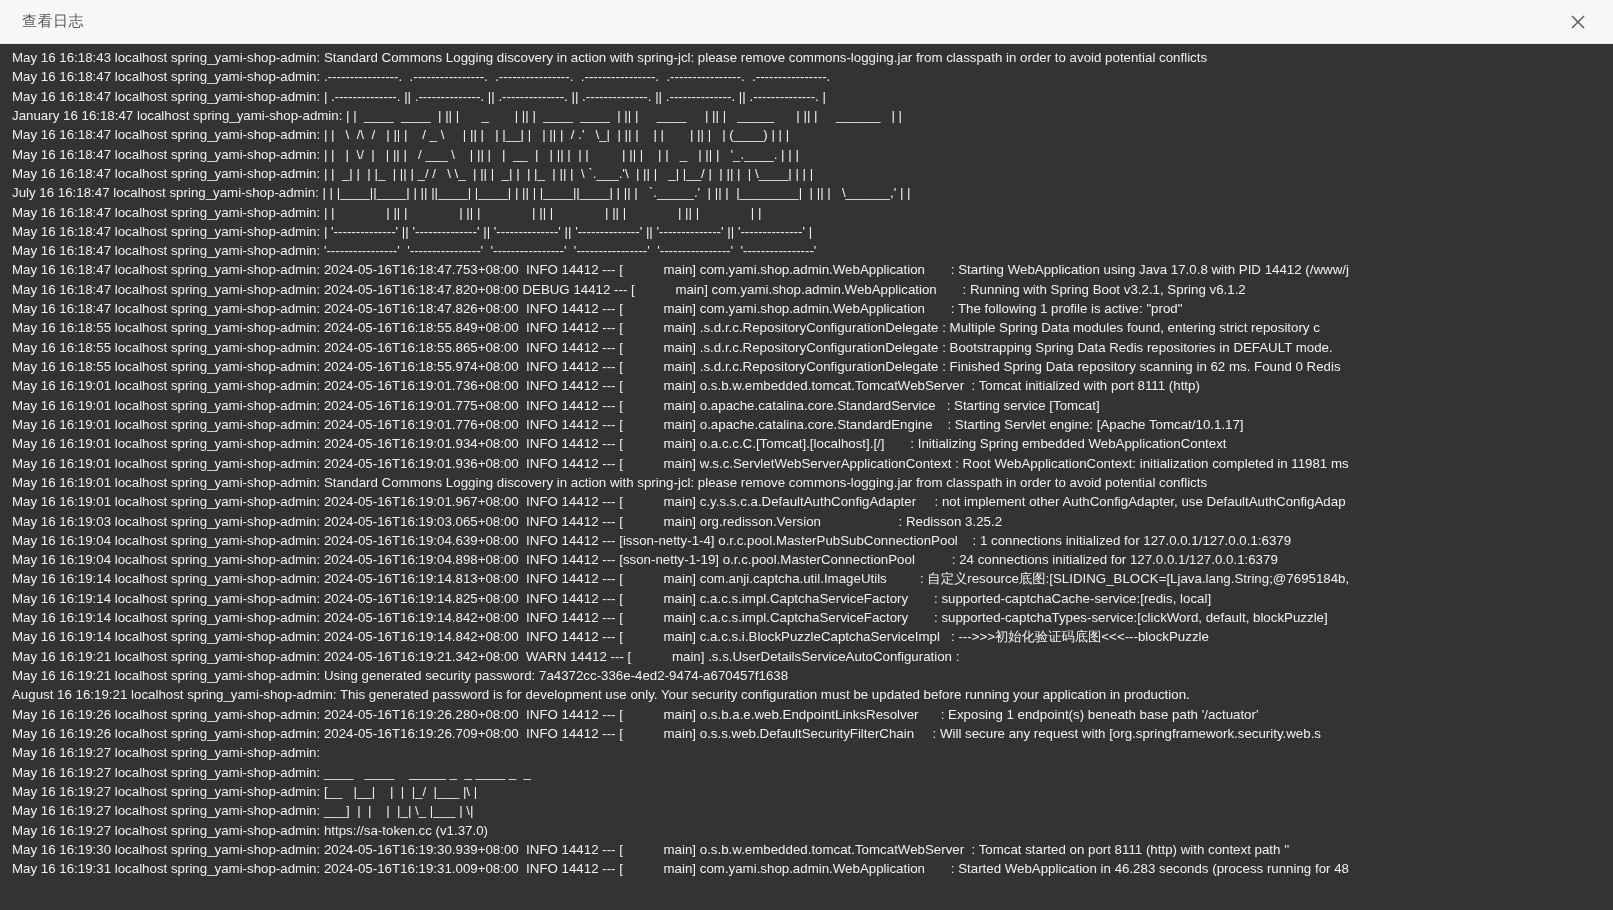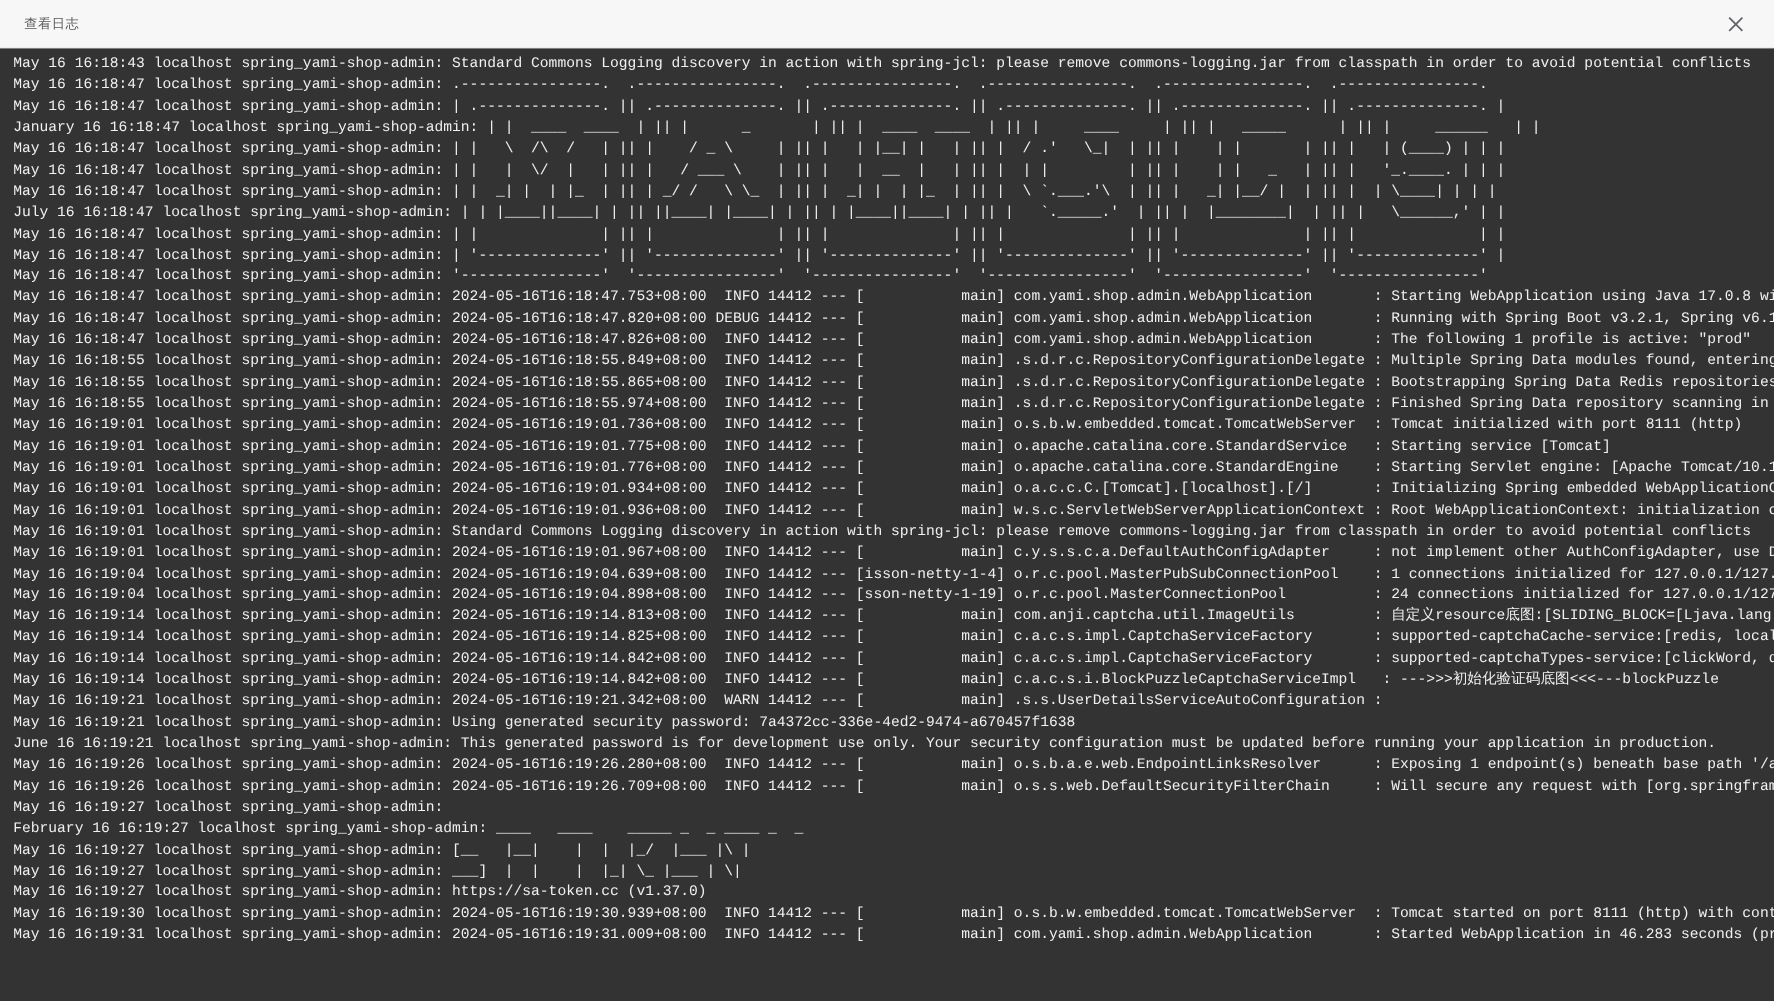--- a/index.html
+++ b/index.html
@@ -24,21 +24,21 @@
     background: #f7f7f7;
     border-bottom: 1px solid #e8e8e8;
     display: flex;
     align-items: center;
     justify-content: space-between;
     padding: 0 22px 0 22px;
     box-sizing: border-box;
     position: relative;
   }
   .dialog-title {
-    font-size: 12px;
+    font-size: 15px;
     color: #5a5a5a;
     font-family: "Liberation Sans", sans-serif;
     letter-spacing: 0.5px;
     user-select: none;
   }
   .close-btn {
     width: 26px;
     height: 26px;
     display: flex;
     align-items: center;
@@ -58,21 +58,21 @@
     position: relative;
     padding: 4px 0 0 0;
     box-sizing: border-box;
   }
   .log-scroll {
     width: 100%;
     height: 100%;
     overflow: hidden;
   }
   .log-line {
-    font-family: Liberation Mono, monospace;
+    font-family: Liberation Sans, sans-serif;
     font-size: 13.3px;
     line-height: 19.32px;
     color: #f0f0f0;
     white-space: pre;
     padding-left: 12px;
     height: 19.32px;
     letter-spacing: 0px;
   }
 </style>
 </head>
@@ -109,33 +109,34 @@
         <div class="log-line">May 16 16:18:55 localhost spring_yami-shop-admin: 2024-05-16T16:18:55.849+08:00  INFO 14412 --- [           main] .s.d.r.c.RepositoryConfigurationDelegate : Multiple Spring Data modules found, entering strict repository c</div>
         <div class="log-line">May 16 16:18:55 localhost spring_yami-shop-admin: 2024-05-16T16:18:55.865+08:00  INFO 14412 --- [           main] .s.d.r.c.RepositoryConfigurationDelegate : Bootstrapping Spring Data Redis repositories in DEFAULT mode.</div>
         <div class="log-line">May 16 16:18:55 localhost spring_yami-shop-admin: 2024-05-16T16:18:55.974+08:00  INFO 14412 --- [           main] .s.d.r.c.RepositoryConfigurationDelegate : Finished Spring Data repository scanning in 62 ms. Found 0 Redis</div>
         <div class="log-line">May 16 16:19:01 localhost spring_yami-shop-admin: 2024-05-16T16:19:01.736+08:00  INFO 14412 --- [           main] o.s.b.w.embedded.tomcat.TomcatWebServer  : Tomcat initialized with port 8111 (http)</div>
         <div class="log-line">May 16 16:19:01 localhost spring_yami-shop-admin: 2024-05-16T16:19:01.775+08:00  INFO 14412 --- [           main] o.apache.catalina.core.StandardService   : Starting service [Tomcat]</div>
         <div class="log-line">May 16 16:19:01 localhost spring_yami-shop-admin: 2024-05-16T16:19:01.776+08:00  INFO 14412 --- [           main] o.apache.catalina.core.StandardEngine    : Starting Servlet engine: [Apache Tomcat/10.1.17]</div>
         <div class="log-line">May 16 16:19:01 localhost spring_yami-shop-admin: 2024-05-16T16:19:01.934+08:00  INFO 14412 --- [           main] o.a.c.c.C.[Tomcat].[localhost].[/]       : Initializing Spring embedded WebApplicationContext</div>
         <div class="log-line">May 16 16:19:01 localhost spring_yami-shop-admin: 2024-05-16T16:19:01.936+08:00  INFO 14412 --- [           main] w.s.c.ServletWebServerApplicationContext : Root WebApplicationContext: initialization completed in 11981 ms</div>
         <div class="log-line">May 16 16:19:01 localhost spring_yami-shop-admin: Standard Commons Logging discovery in action with spring-jcl: please remove commons-logging.jar from classpath in order to avoid potential conflicts</div>
         <div class="log-line">May 16 16:19:01 localhost spring_yami-shop-admin: 2024-05-16T16:19:01.967+08:00  INFO 14412 --- [           main] c.y.s.s.c.a.DefaultAuthConfigAdapter     : not implement other AuthConfigAdapter, use DefaultAuthConfigAdap</div>
+        <div class="log-line">May 16 16:19:03 localhost spring_yami-shop-admin: 2024-05-16T16:19:03.065+08:00  INFO 14412 --- [           main] org.redisson.Version                     : Redisson 3.25.2</div>
         <div class="log-line">May 16 16:19:04 localhost spring_yami-shop-admin: 2024-05-16T16:19:04.639+08:00  INFO 14412 --- [isson-netty-1-4] o.r.c.pool.MasterPubSubConnectionPool    : 1 connections initialized for 127.0.0.1/127.0.0.1:6379</div>
         <div class="log-line">May 16 16:19:04 localhost spring_yami-shop-admin: 2024-05-16T16:19:04.898+08:00  INFO 14412 --- [sson-netty-1-19] o.r.c.pool.MasterConnectionPool          : 24 connections initialized for 127.0.0.1/127.0.0.1:6379</div>
         <div class="log-line">May 16 16:19:14 localhost spring_yami-shop-admin: 2024-05-16T16:19:14.813+08:00  INFO 14412 --- [           main] com.anji.captcha.util.ImageUtils         : 自定义resource底图:[SLIDING_BLOCK=[Ljava.lang.String;@7695184b, </div>
         <div class="log-line">May 16 16:19:14 localhost spring_yami-shop-admin: 2024-05-16T16:19:14.825+08:00  INFO 14412 --- [           main] c.a.c.s.impl.CaptchaServiceFactory       : supported-captchaCache-service:[redis, local]</div>
         <div class="log-line">May 16 16:19:14 localhost spring_yami-shop-admin: 2024-05-16T16:19:14.842+08:00  INFO 14412 --- [           main] c.a.c.s.impl.CaptchaServiceFactory       : supported-captchaTypes-service:[clickWord, default, blockPuzzle]</div>
         <div class="log-line">May 16 16:19:14 localhost spring_yami-shop-admin: 2024-05-16T16:19:14.842+08:00  INFO 14412 --- [           main] c.a.c.s.i.BlockPuzzleCaptchaServiceImpl   : ---&gt;&gt;&gt;初始化验证码底图&lt;&lt;&lt;---blockPuzzle</div>
         <div class="log-line">May 16 16:19:21 localhost spring_yami-shop-admin: 2024-05-16T16:19:21.342+08:00  WARN 14412 --- [           main] .s.s.UserDetailsServiceAutoConfiguration :</div>
         <div class="log-line">May 16 16:19:21 localhost spring_yami-shop-admin: Using generated security password: 7a4372cc-336e-4ed2-9474-a670457f1638</div>
-        <div class="log-line">June 16 16:19:21 localhost spring_yami-shop-admin: This generated password is for development use only. Your security configuration must be updated before running your application in production.</div>
+        <div class="log-line">August 16 16:19:21 localhost spring_yami-shop-admin: This generated password is for development use only. Your security configuration must be updated before running your application in production.</div>
         <div class="log-line">May 16 16:19:26 localhost spring_yami-shop-admin: 2024-05-16T16:19:26.280+08:00  INFO 14412 --- [           main] o.s.b.a.e.web.EndpointLinksResolver      : Exposing 1 endpoint(s) beneath base path '/actuator'</div>
         <div class="log-line">May 16 16:19:26 localhost spring_yami-shop-admin: 2024-05-16T16:19:26.709+08:00  INFO 14412 --- [           main] o.s.s.web.DefaultSecurityFilterChain     : Will secure any request with [org.springframework.security.web.s</div>
         <div class="log-line">May 16 16:19:27 localhost spring_yami-shop-admin: </div>
-        <div class="log-line">February 16 16:19:27 localhost spring_yami-shop-admin: ____   ____    _____ _  _ ____ _  _ </div>
+        <div class="log-line">May 16 16:19:27 localhost spring_yami-shop-admin: ____   ____    _____ _  _ ____ _  _ </div>
         <div class="log-line">May 16 16:19:27 localhost spring_yami-shop-admin: [__   |__|    |  |  |_/  |___ |\ | </div>
         <div class="log-line">May 16 16:19:27 localhost spring_yami-shop-admin: ___]  |  |    |  |_| \_ |___ | \| </div>
         <div class="log-line">May 16 16:19:27 localhost spring_yami-shop-admin: https://sa-token.cc (v1.37.0)</div>
         <div class="log-line">May 16 16:19:30 localhost spring_yami-shop-admin: 2024-05-16T16:19:30.939+08:00  INFO 14412 --- [           main] o.s.b.w.embedded.tomcat.TomcatWebServer  : Tomcat started on port 8111 (http) with context path ''</div>
         <div class="log-line">May 16 16:19:31 localhost spring_yami-shop-admin: 2024-05-16T16:19:31.009+08:00  INFO 14412 --- [           main] com.yami.shop.admin.WebApplication       : Started WebApplication in 46.283 seconds (process running for 48</div>
       </div>
   </div>
 
 </div>
 

